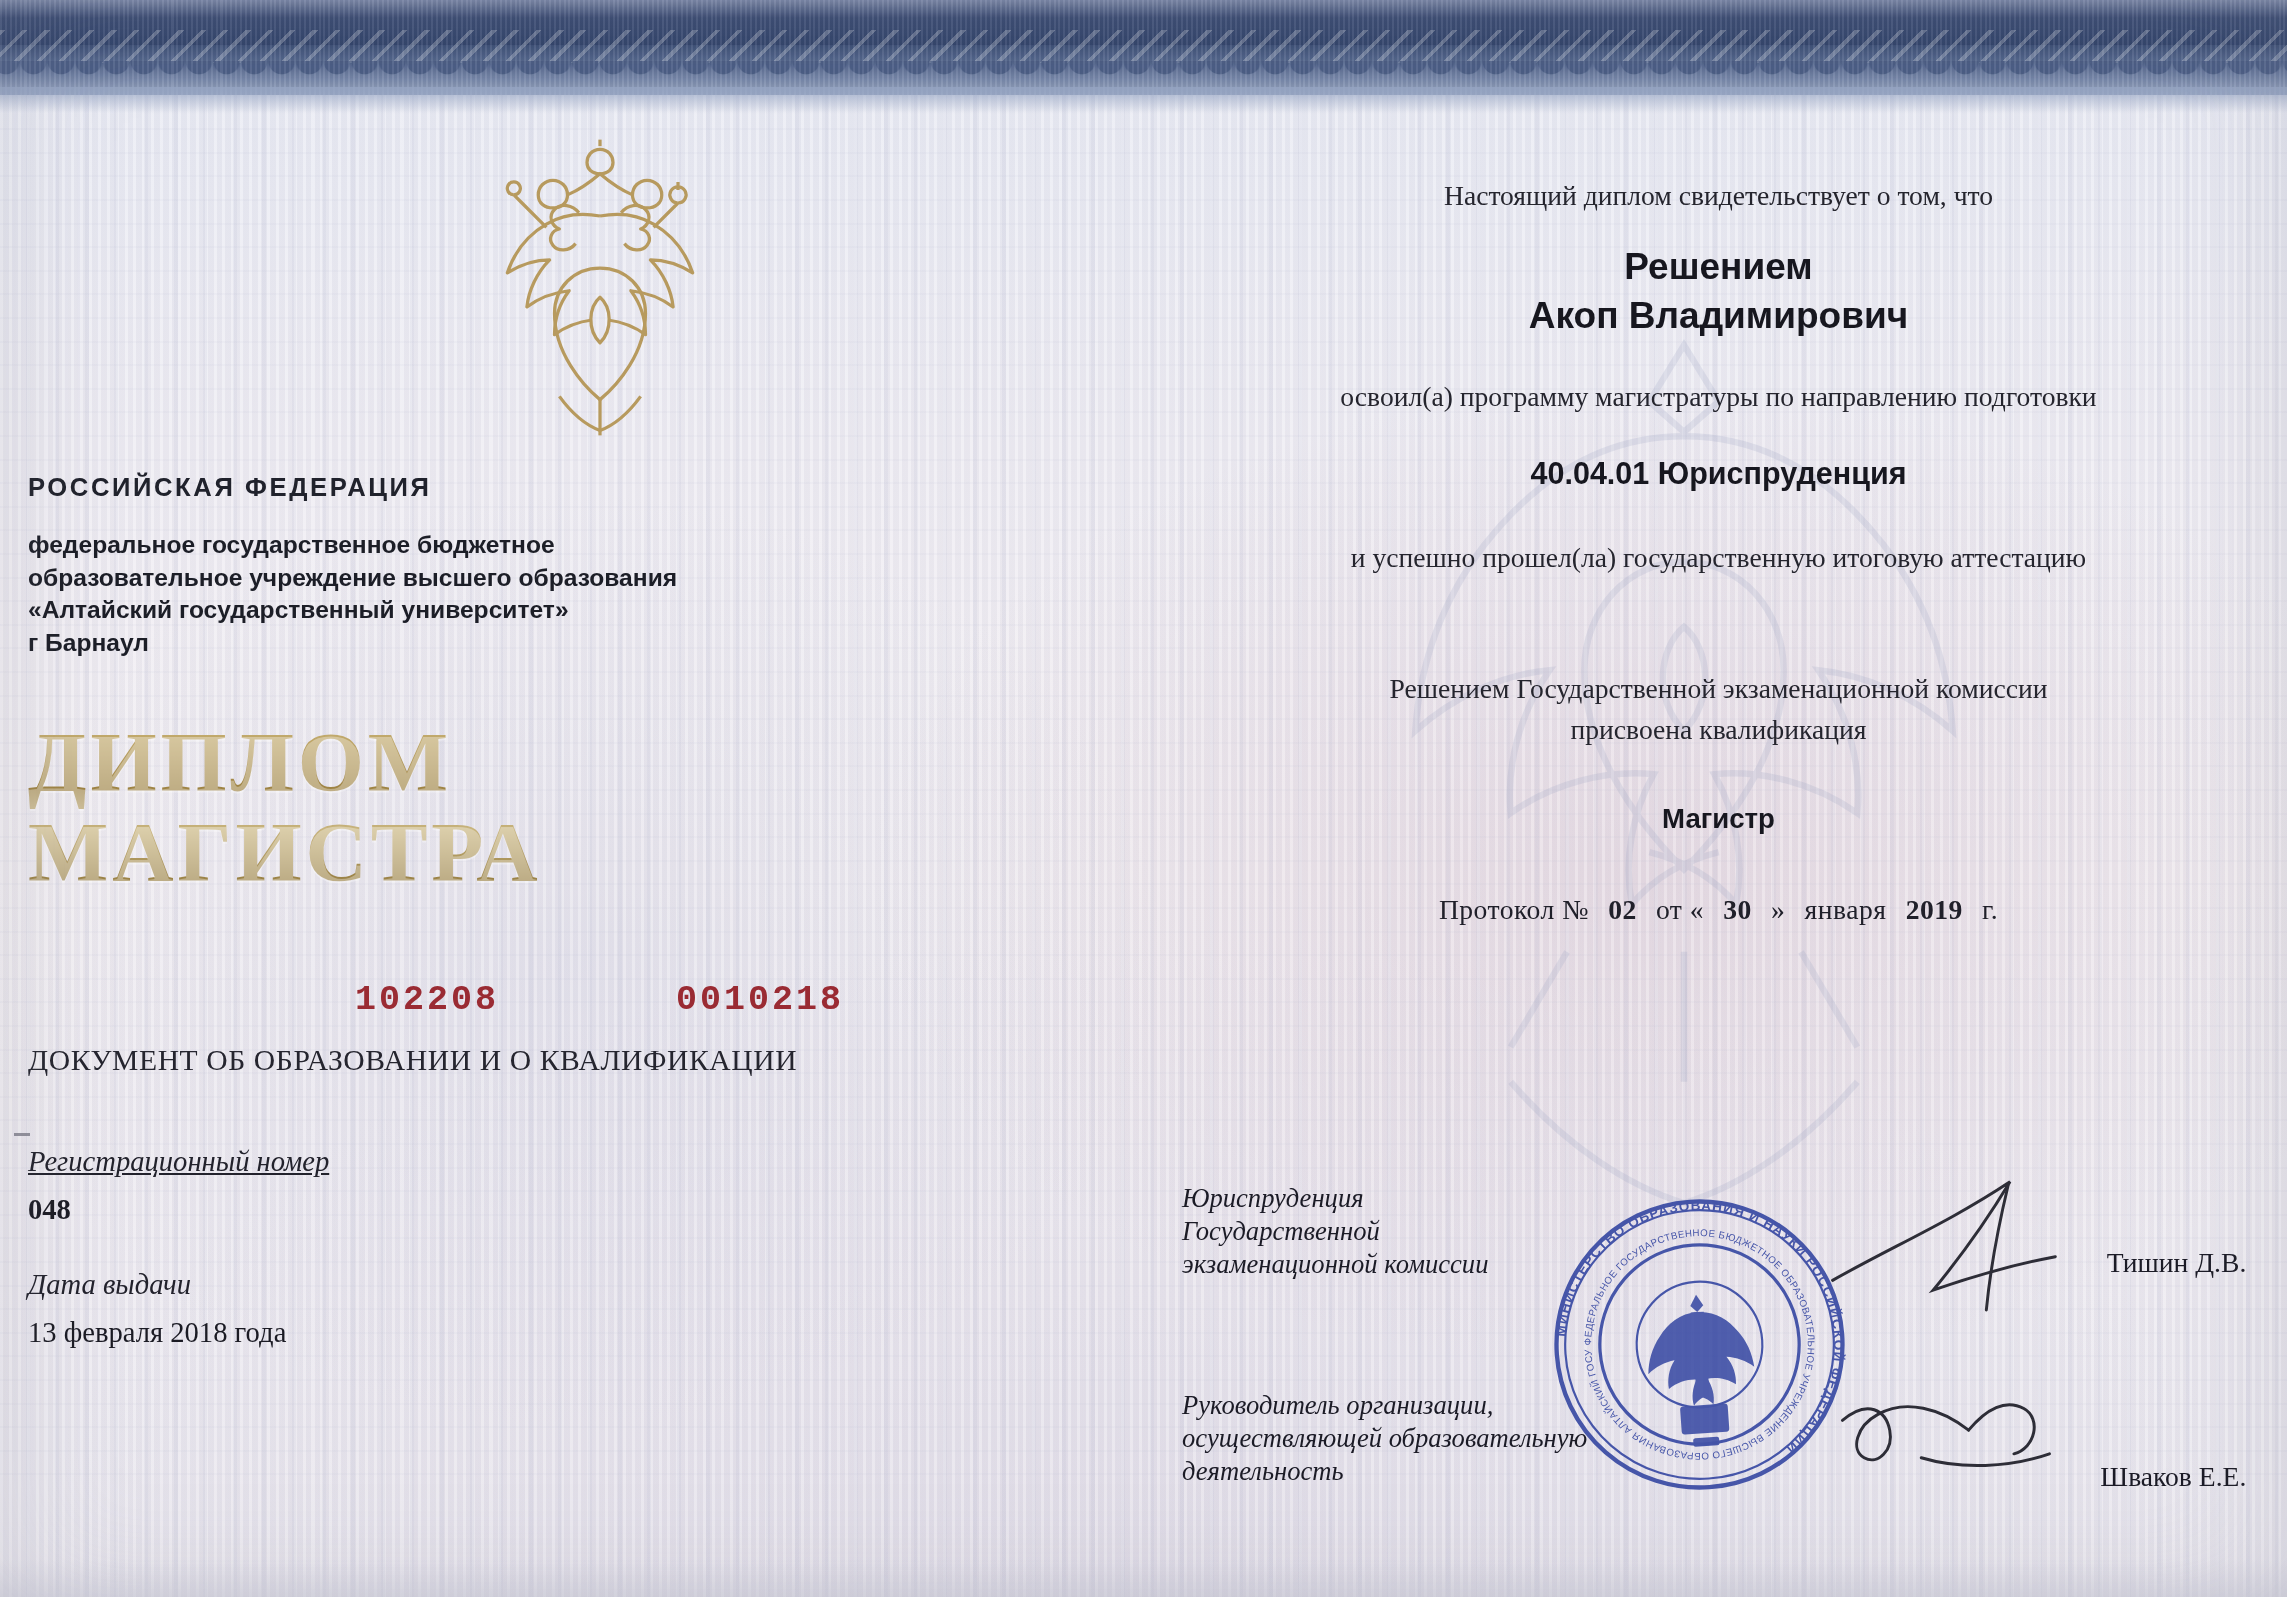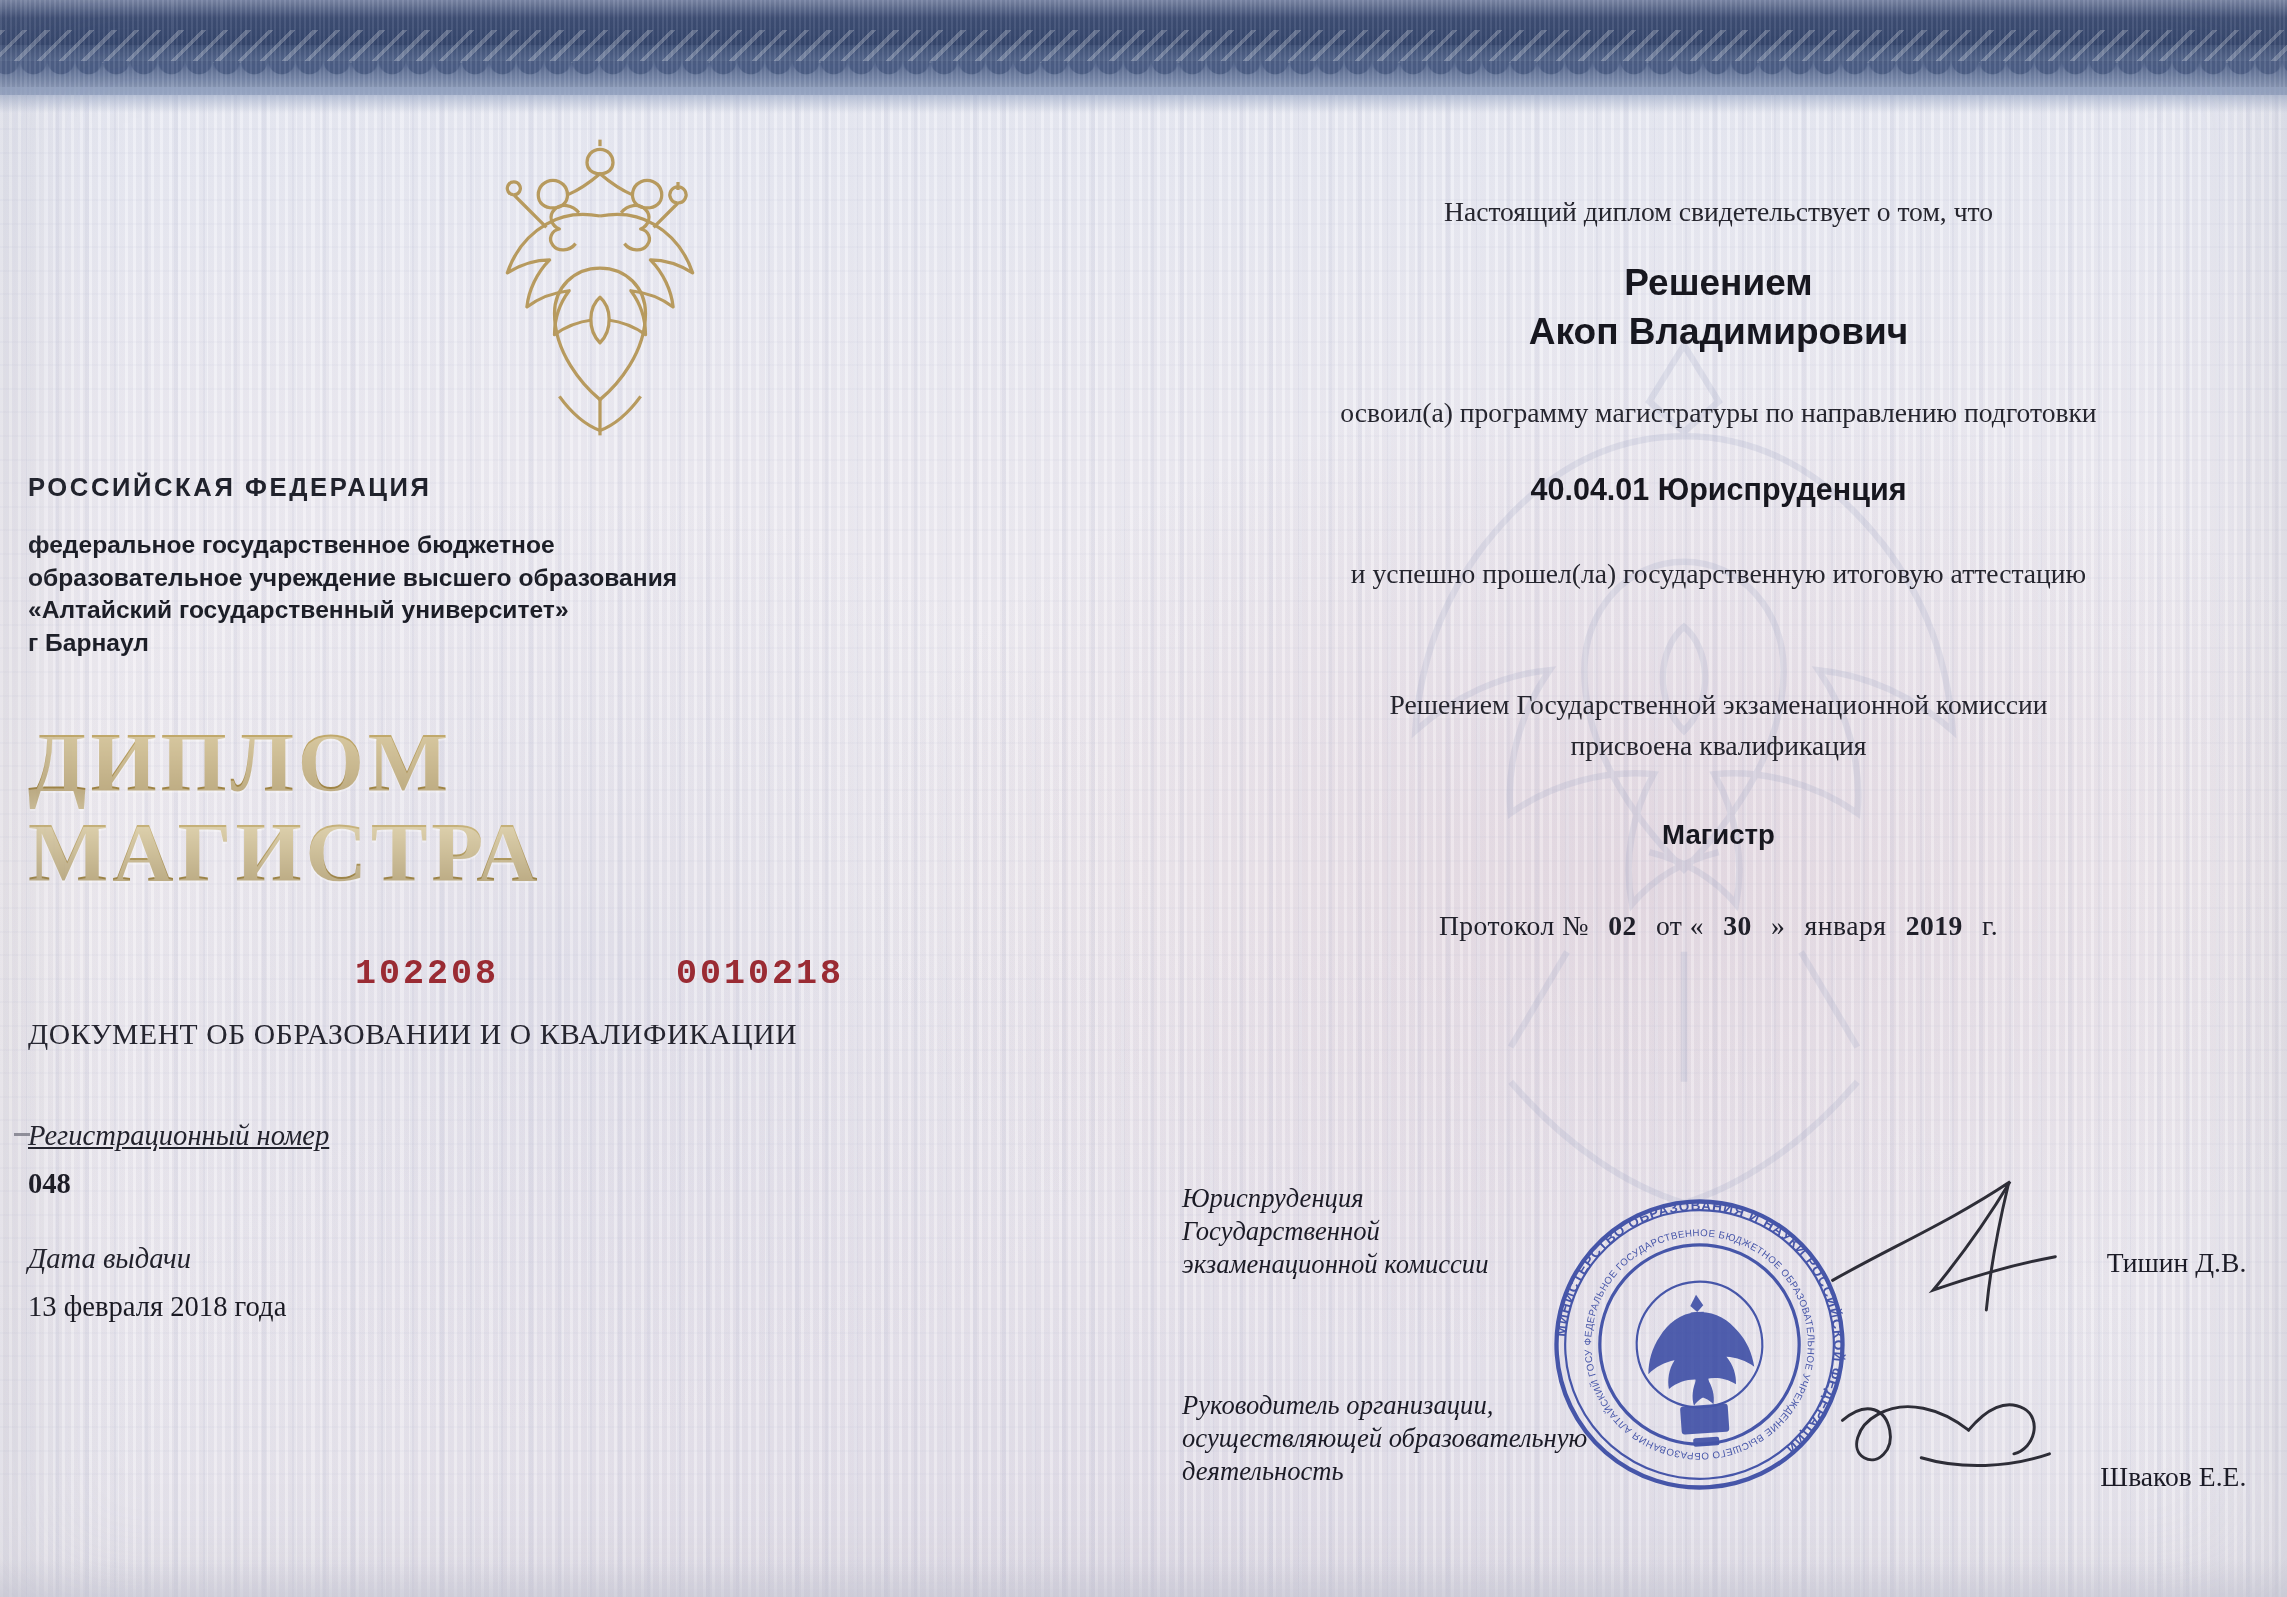--- a/index.html
+++ b/index.html
@@ -138,21 +138,21 @@
     letter-spacing: 3.9px;
     background: linear-gradient(180deg,#cbb477 0%, #9d8243 40%, #c8b47d 62%, #8d7336 100%);
     -webkit-background-clip: text;
     background-clip: text;
     color: transparent;
     text-shadow: 0 2px 0 rgba(255,255,255,0.35);
   }
   .title-block div + div { margin-top: 5px; }
 
   .numbers {
-    margin-top: 59px;
+    margin-top: 85px;
     display: flex;
     justify-content: center;
     gap: 177px;
     font-family: "Liberation Mono", monospace;
     font-size: 35px;
     letter-spacing: 3px;
     color: #9a2b33;
     font-weight: 700;
   }
   .doc-kind {
@@ -183,21 +183,21 @@
   }
   .date-value {
     margin-top: 15.8px;
     font-size: 28.6px;
     color: #1b1b24;
   }
 
   
   .right {
     position: absolute;
-    left: 1162px; top: 196px; width: 1113px;
+    left: 1162px; top: 180px; width: 1113px;
     text-align: center;
     color: #1d1d28;
   }
   .r-line { font-size: 27.6px; color: #25252e; }
   .r-name {
     font-family: "Liberation Sans", sans-serif;
     font-weight: 700;
     font-size: 37px;
     color: #17171f;
     line-height: 49px;

